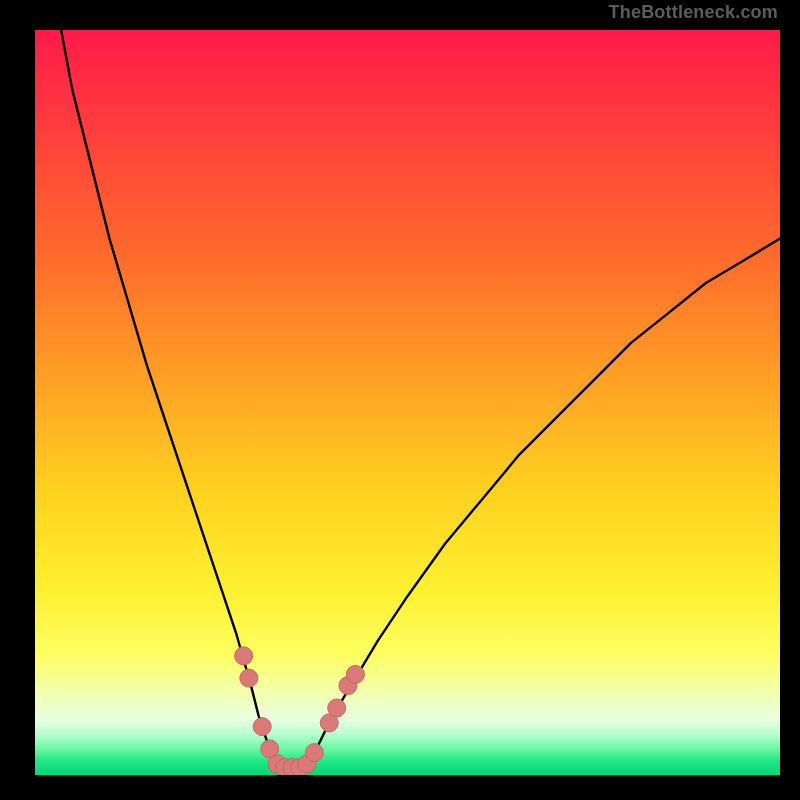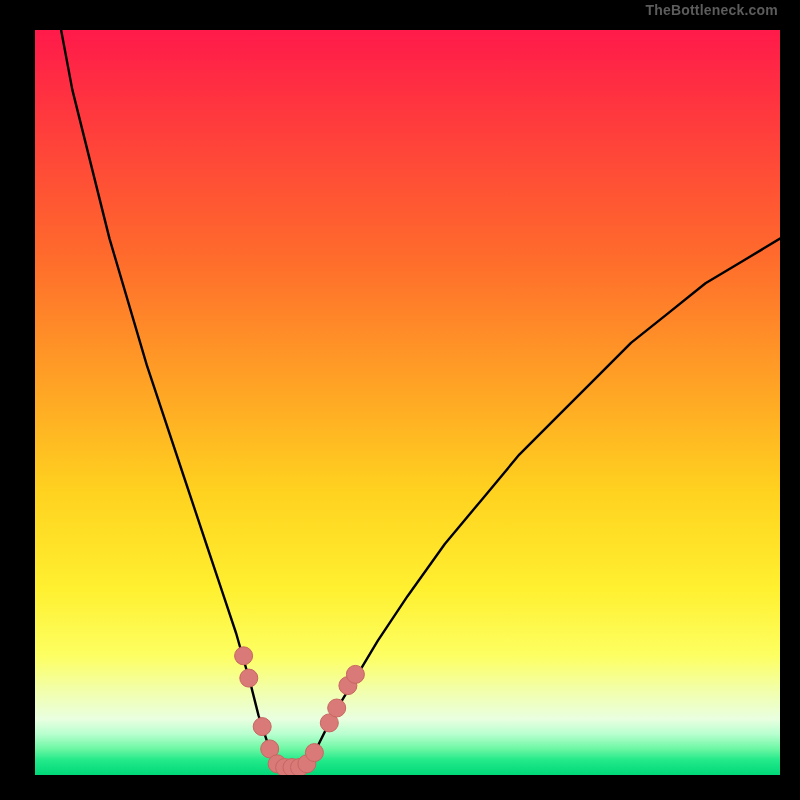--- a/index.html
+++ b/index.html
@@ -38,21 +38,21 @@
     left: 0;
     top: 0;
     width: 100%;
     height: 100%;
   }
   .watermark {
     position: absolute;
     top: 2px;
     right: 22px;
     font-family: Arial, Helvetica, sans-serif;
-    font-size: 14px;
+    font-size: 18px;
     font-weight: 600;
     color: #5c5c5c;
     letter-spacing: 0.2px;
   }
 </style>
 </head>
 <body>
 <div class="frame">
 
   <div class="watermark">TheBottleneck.com</div>

